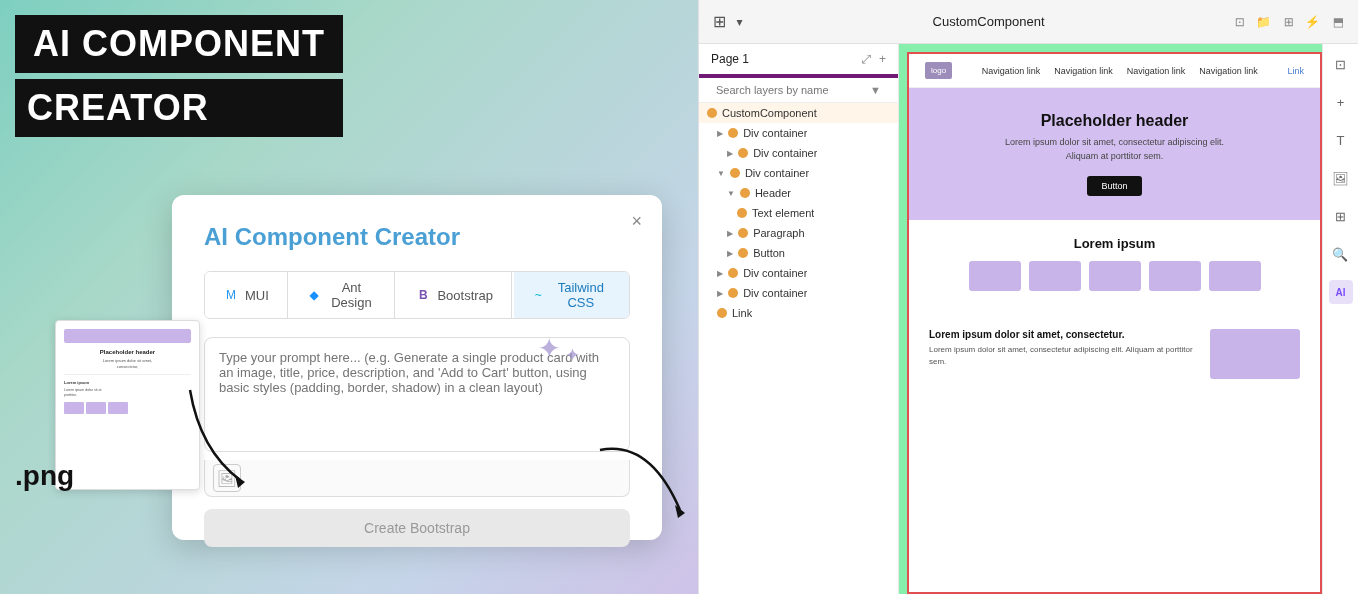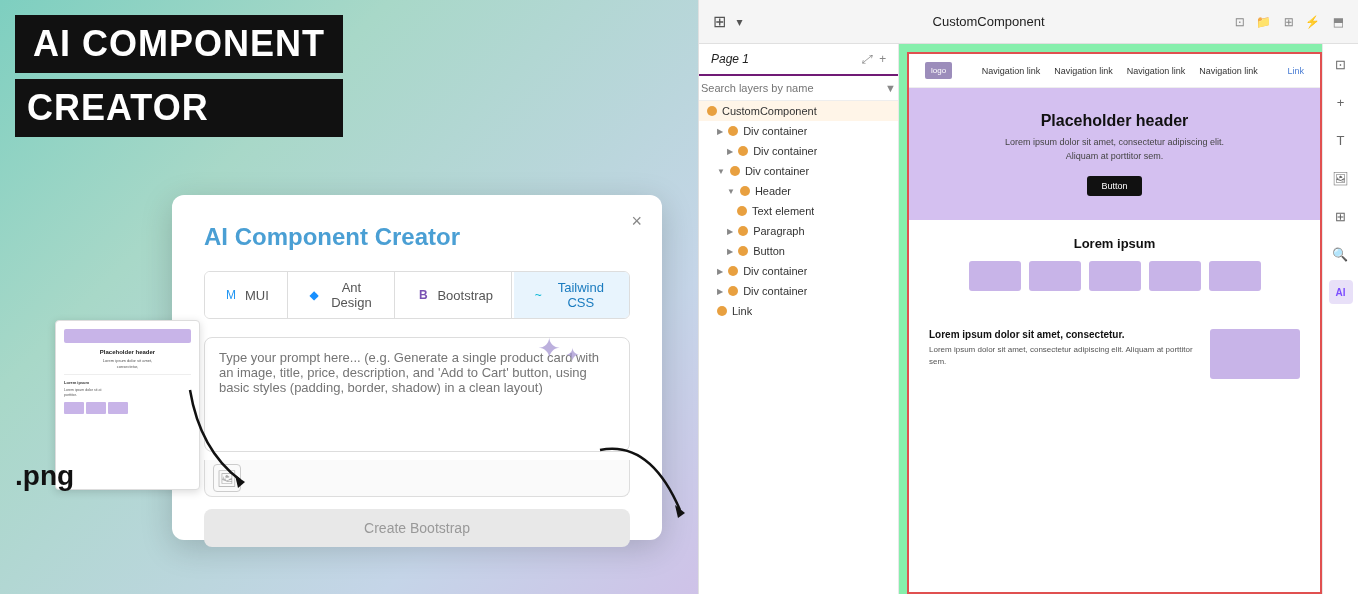--- a/index.html
+++ b/index.html
@@ -308,36 +308,35 @@
       border-right: 1px solid #e8e8e8;
       display: flex;
       flex-direction: column;
       background: #fff;
     }
     .layers-header {
       padding: 8px 12px;
       display: flex;
       align-items: flex-start;
       justify-content: space-between;
-      border-bottom: 2px solid #701a75;
-      font-style: italic;
+      border-bottom: 4px solid #701a75;
     }
     .layers-page-name {
       font-size: 12px;
       font-weight: 500;
       color: #222;
     }
     .layers-icons {
       display: flex;
       gap: 8px;
       color: #888;
       font-size: 12px;
     }
     .layers-search {
-      padding: 6px 2px;
+      padding: 6px 17px;
       border-bottom: 1px solid #eee;
       display: flex;
       align-items: flex-start;
       gap: 6px;
     }
     .layers-search input {
       border: none;
       outline: none;
       font-size: 11px;
       color: #555;

